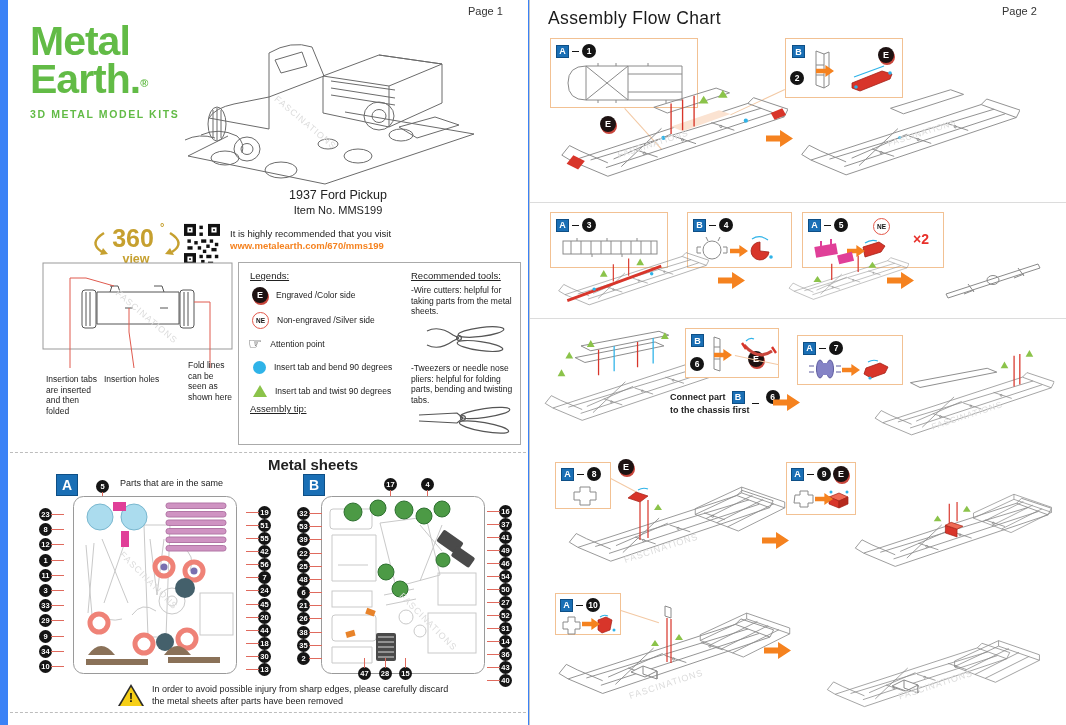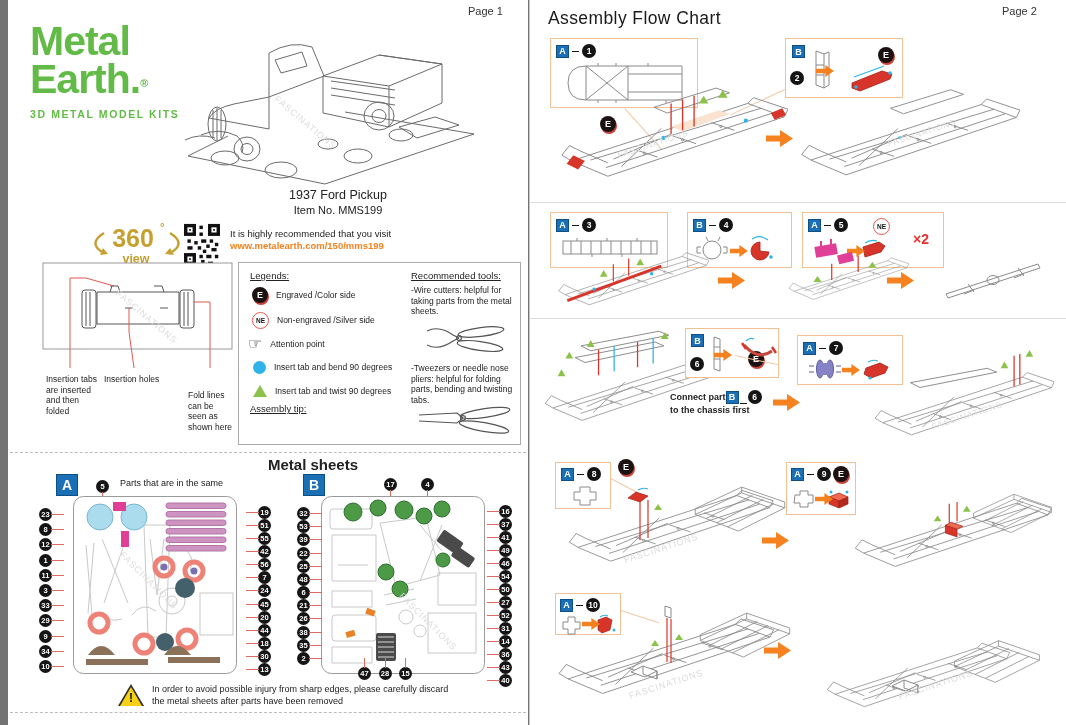--- a/index.html
+++ b/index.html
@@ -1,17 +1,17 @@
 <!DOCTYPE html>
 <html><head>
 <meta charset="utf-8">
 <style>
   html,body{margin:0;padding:0}
   body{background:#d9d9d9;font-family:"Liberation Sans",sans-serif;color:#222}
-  .board{position:relative;width:1066px;height:725px;background:#737373;overflow:hidden}
+  .board{position:relative;width:1066px;height:725px;background:#3b82f6;overflow:hidden}
   .page{position:absolute;top:0;height:725px;background:#fff}
   #p1{left:8px;width:520px}
   #p2{left:529px;width:537px;border-left:1px solid #c6c6c6}
   .abs{position:absolute}
   .pagelabel{font-size:11px;color:#333}
   
   .logo-line{font-weight:700;color:#62bb46;font-size:41px;line-height:38px;letter-spacing:-1px}
   .logo-reg{font-size:11px;vertical-align:6px;letter-spacing:0}
   .logo-tag{font-weight:700;color:#62bb46;font-size:10.5px;letter-spacing:1.6px;margin-top:6px}
   
@@ -163,21 +163,21 @@
         </g>
       <g fill="#111">
           <rect x="3" y="4" width="1" height="1"></rect>
           <rect x="17" y="4" width="1" height="1"></rect>
           <rect x="3" y="21" width="1" height="1"></rect>
         </g>
     </svg>
 
     <div class="abs" style="left:222px;top:228px;width:296px;font-size:9.5px;line-height:12px">
       <div>It is highly recommended that you visit</div>
-      <div class="url">www.metalearth.com/150/mms199</div>
+      <div class="url">www.metalearth.com/670/mms199</div>
     </div>
 
     <div class="abs" style="left:34px;top:262px;width:192px;height:180px">
       <svg width="192" height="110" viewBox="0 0 192 110">
         <rect x="1" y="1" width="189" height="86" fill="#fff" stroke="#999"></rect>
         <g fill="none" stroke="#555" stroke-width="1">
           <path d="M55,30 L137,30 L137,62 L55,62 Z"></path>
           <path d="M68,24 h8 l2,6 M112,24 h8 l2,6 M70,24 l-2,6"></path>
           <path d="M83,46 h8 M118,46 h8"></path>
           <rect x="40" y="28" width="14" height="38" rx="3"></rect>
@@ -187,21 +187,21 @@
         </g>
         <text class="wm" transform="rotate(40 95 48)" x="68" y="50" font-size="8">FASCINATIONS</text>
         <g stroke="#e05a4e" fill="none" stroke-width="1">
           <path d="M72,24 L44,16 L28,16 L28,106"></path>
           <path d="M87,46 L87,70 L92,106"></path>
           <path d="M152,40 L168,40 L168,106"></path>
         </g>
       </svg>
       <div class="abs small" style="left:4px;top:112px;width:52px">Insertion tabs are inserted and then folded</div>
       <div class="abs small" style="left:62px;top:112px;width:66px">Insertion holes</div>
-      <div class="abs small" style="left:146px;top:128px;width:46px">Fold lines can be seen as shown here</div>
+      <div class="abs small" style="left:146px;top:98px;width:46px">Fold lines can be seen as shown here</div>
     </div>
 
     <div class="abs" style="left:230px;top:262px;width:283px;height:183px;border:1px solid #aaa;box-sizing:border-box">
       <div class="abs sechead" style="left:11px;top:7px">Legends:</div>
       <div class="legrow" style="left:13px;top:24px">
         <span class="ebadge">E</span>
         <span class="small">Engraved /Color side</span>
       </div>
       <div class="legrow" style="left:13px;top:49px">
         <span class="nebadge">NE</span>
@@ -594,21 +594,21 @@
             <path d="M8,14 h6 M8,26 h6"></path>
         </g>
         <path d="M38,12 q14,16 28,6" stroke="#c9463c" stroke-width="3" fill="none"></path>
         <path d="M36,10 l4,6 M66,14 l4,6" stroke="#d8352a" stroke-width="2.4" fill="none"></path>
         <path d="M40,8 q4,-4 8,-2" stroke="#2fb3e8" fill="none" stroke-width="1.1"></path>
       </svg>
       <div class="arrow sm abs" style="left:28px;top:20px"></div>
     </div>
 
     <div class="abs connect" style="left:140px;top:390px;width:130px">
-      <div style="display:flex;align-items:flex-end;gap:0">
+      <div style="display:flex;align-items:flex-end;gap:6px">
         <span>Connect part</span>
         <span class="sq">B</span>
         <span class="dashline"></span>
         <span class="cir">6</span>
       </div>
       <div>to the chassis first</div>
     </div>
     <div class="arrow abs" style="left:243px;top:394px"></div>
 
     <div class="stepbox" style="left:267px;top:335px;width:106px;height:50px">

